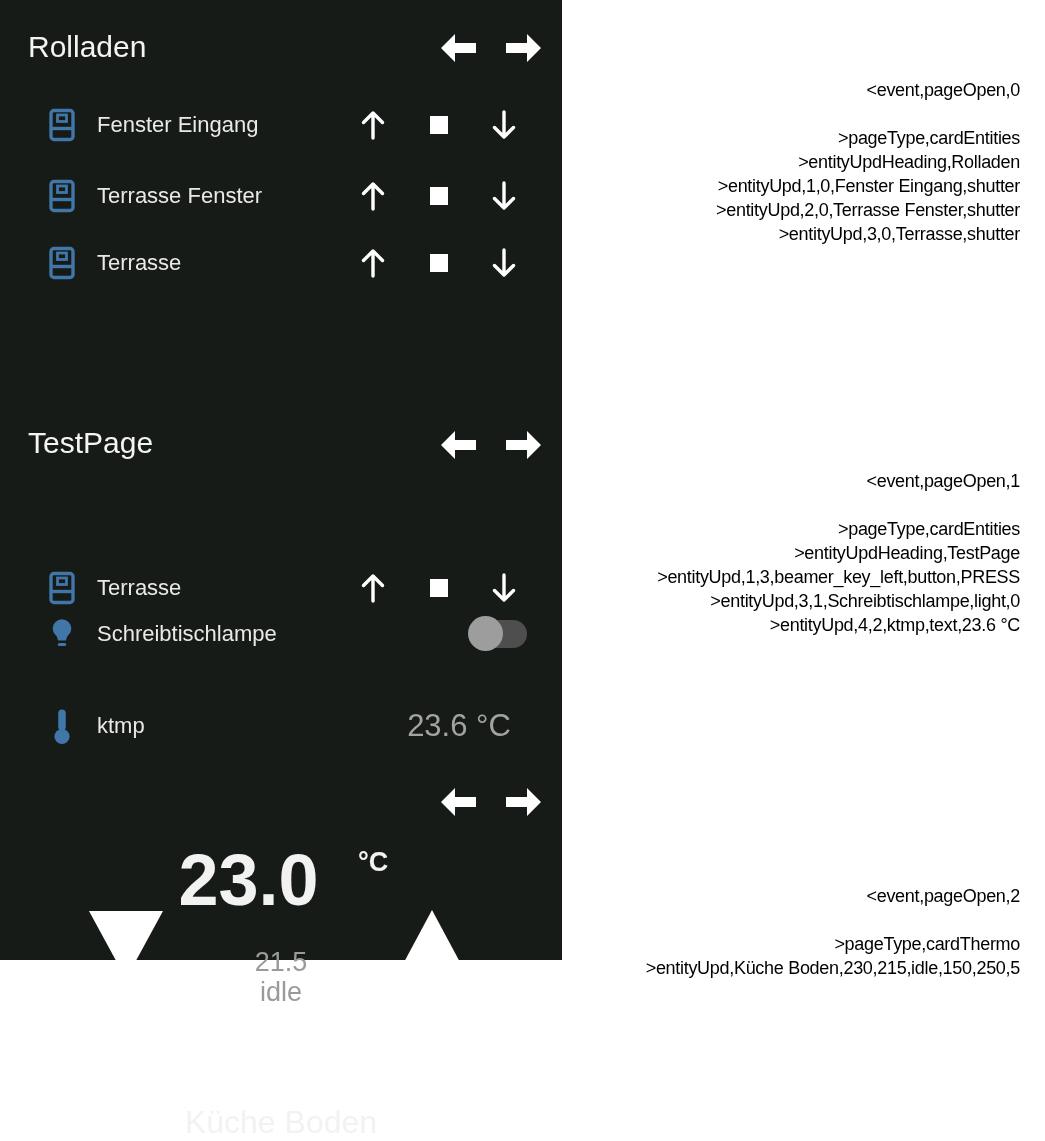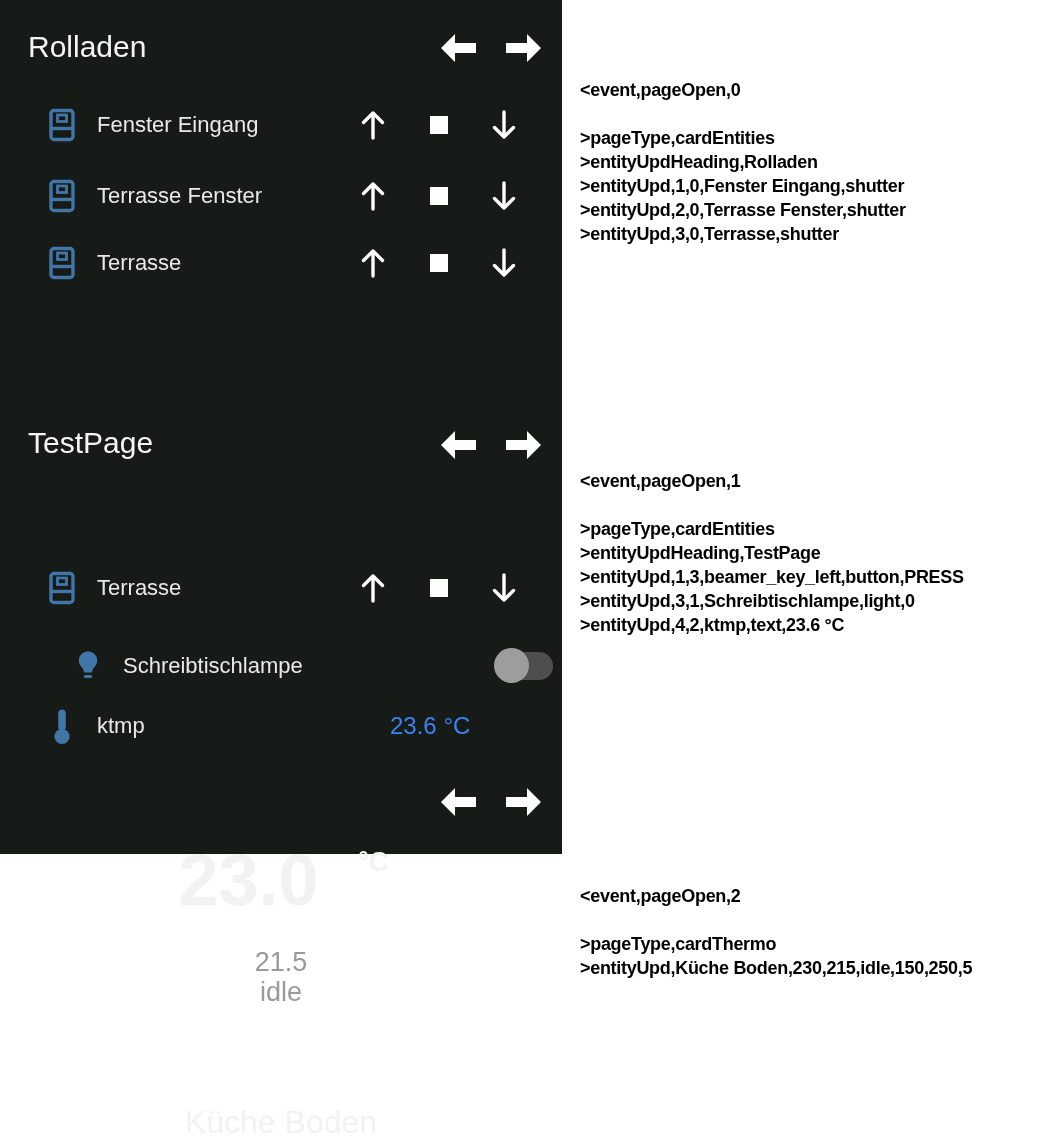--- a/index.html
+++ b/index.html
@@ -1,40 +1,40 @@
 <!DOCTYPE html>
 <html style="--bg: #171b17; --icon-blue: #4076a8; --press-blue: #1d9ee9;"><head>
 <meta charset="utf-8">
 <style>
   html,body{margin:0;padding:0;background:#fff;}
   .stage{position:relative;width:1045px;height:1141px;background:#ffffff;
          font-family:"Liberation Sans",sans-serif;overflow:hidden;}
-  .panel{position:absolute;left:0;top:0;width:562px;height:854px;background:var(--bg,#171b17);}
+  .panel{position:absolute;left:0;top:0;width:562px;height:960px;background:var(--bg,#171b17);}
   .card-heading{position:absolute;left:28px;color:#f4f4f4;font-size:30px;font-weight:400;white-space:nowrap;}
   .nav{position:absolute;width:37px;height:30px;color:#ffffff;cursor:pointer;}
   .row{position:absolute;left:0;width:562px;height:44px;}
   .ent-icon{position:absolute;left:46px;width:32px;height:44px;display:flex;align-items:center;justify-content:center;color:var(--icon-blue,#4076a8);}
   .row-label{position:absolute;left:97px;top:0;line-height:44px;color:#e9e9e9;font-size:22px;white-space:nowrap;}
   .ctl{position:absolute;width:30px;height:44px;display:flex;align-items:center;justify-content:center;color:#ffffff;cursor:pointer;}
   .ctl.up{left:358px;} .ctl.down{left:489px;}
   .stop-sq{position:absolute;left:430px;top:13px;width:18px;height:18px;background:#ffffff;cursor:pointer;}
   .press{position:absolute;left:390px;top:0;width:138px;line-height:44px;text-align:right;
          color:var(--press-blue,#1d9ee9);font-size:20px;font-weight:700;letter-spacing:.5px;cursor:pointer;}
-  .value{position:absolute;left:390px;top:0;width:138px;line-height:44px;text-align:left;color:#3b82f6;font-size:24px;}
+  .value{position:absolute;left:390px;top:0;width:138px;line-height:44px;text-align:center;color:#a3a3a3;font-size:31px;}
   .toggle{position:absolute;left:468px;top:4px;width:60px;height:35px;cursor:pointer;}
   .toggle-track{position:absolute;left:3px;top:4px;width:56px;height:28px;border-radius:14px;background:#4e4e4e;}
   .toggle-knob{position:absolute;left:0;top:0;width:35px;height:35px;border-radius:50%;background:#9d9d9d;}
   .temp-main{position:absolute;left:150px;top:845px;width:197px;text-align:center;color:#f2f2f2;
              font-size:72px;font-weight:700;line-height:70px;}
   .temp-unit{position:absolute;left:358px;top:847px;color:#f2f2f2;font-size:27px;font-weight:700;}
   .tri{position:absolute;color:#ffffff;cursor:pointer;}
   .temp-sub{position:absolute;left:211px;width:140px;text-align:center;color:#9a9a9a;font-size:27px;}
   .thermo-title{position:absolute;left:0;top:1080px;width:562px;text-align:center;color:#f2f2f2;font-size:32px;margin-top:24px;}
-  .log-block{position:absolute;left:580px;width:426px;color:#000000;font-size:18px;font-weight:700;
-             line-height:24px;letter-spacing:-0.3px;}
+  .log-block{position:absolute;left:594px;width:426px;color:#000000;font-size:18px;font-weight:400;
+             line-height:24px;letter-spacing:-0.3px;text-align:right;}
   .log-line{min-height:24px;white-space:nowrap;}
   svg{display:block;}
 </style>
 </head>
 <body>
 
 <div class="stage">
   <div class="panel">
 
     <div class="card-heading" style="top:30px;">Rolladen</div>
@@ -151,21 +151,21 @@
           </svg>
       </span>
       <span class="stop-sq"></span>
       <span class="ctl down">
         <svg width="30" height="32" viewBox="0 0 30 32">
             <path d="M15 3 V28 M5.5 18.5 L15 28 L24.5 18.5" fill="none" stroke="currentColor" stroke-width="3.4" stroke-linecap="round" stroke-linejoin="round"></path>
           </svg>
       </span>
     </div>
 
-    <div class="row" style="top:644px;margin-left:26px;">
+    <div class="row" style="top:612px;">
       <span class="ent-icon">
         <svg width="26" height="32" viewBox="0 0 26 32">
           <circle cx="13" cy="10.5" r="9.3" fill="currentColor"></circle>
           <path d="M6.5 15 L19.5 15 L16.8 22.5 L9.2 22.5 Z" fill="currentColor"></path>
           <rect x="8.8" y="25" width="8.4" height="3" rx="1.5" fill="currentColor"></rect>
         </svg>
       </span>
       <span class="row-label">Schreibtischlampe</span>
       <span class="toggle">
         <span class="toggle-track"></span>

